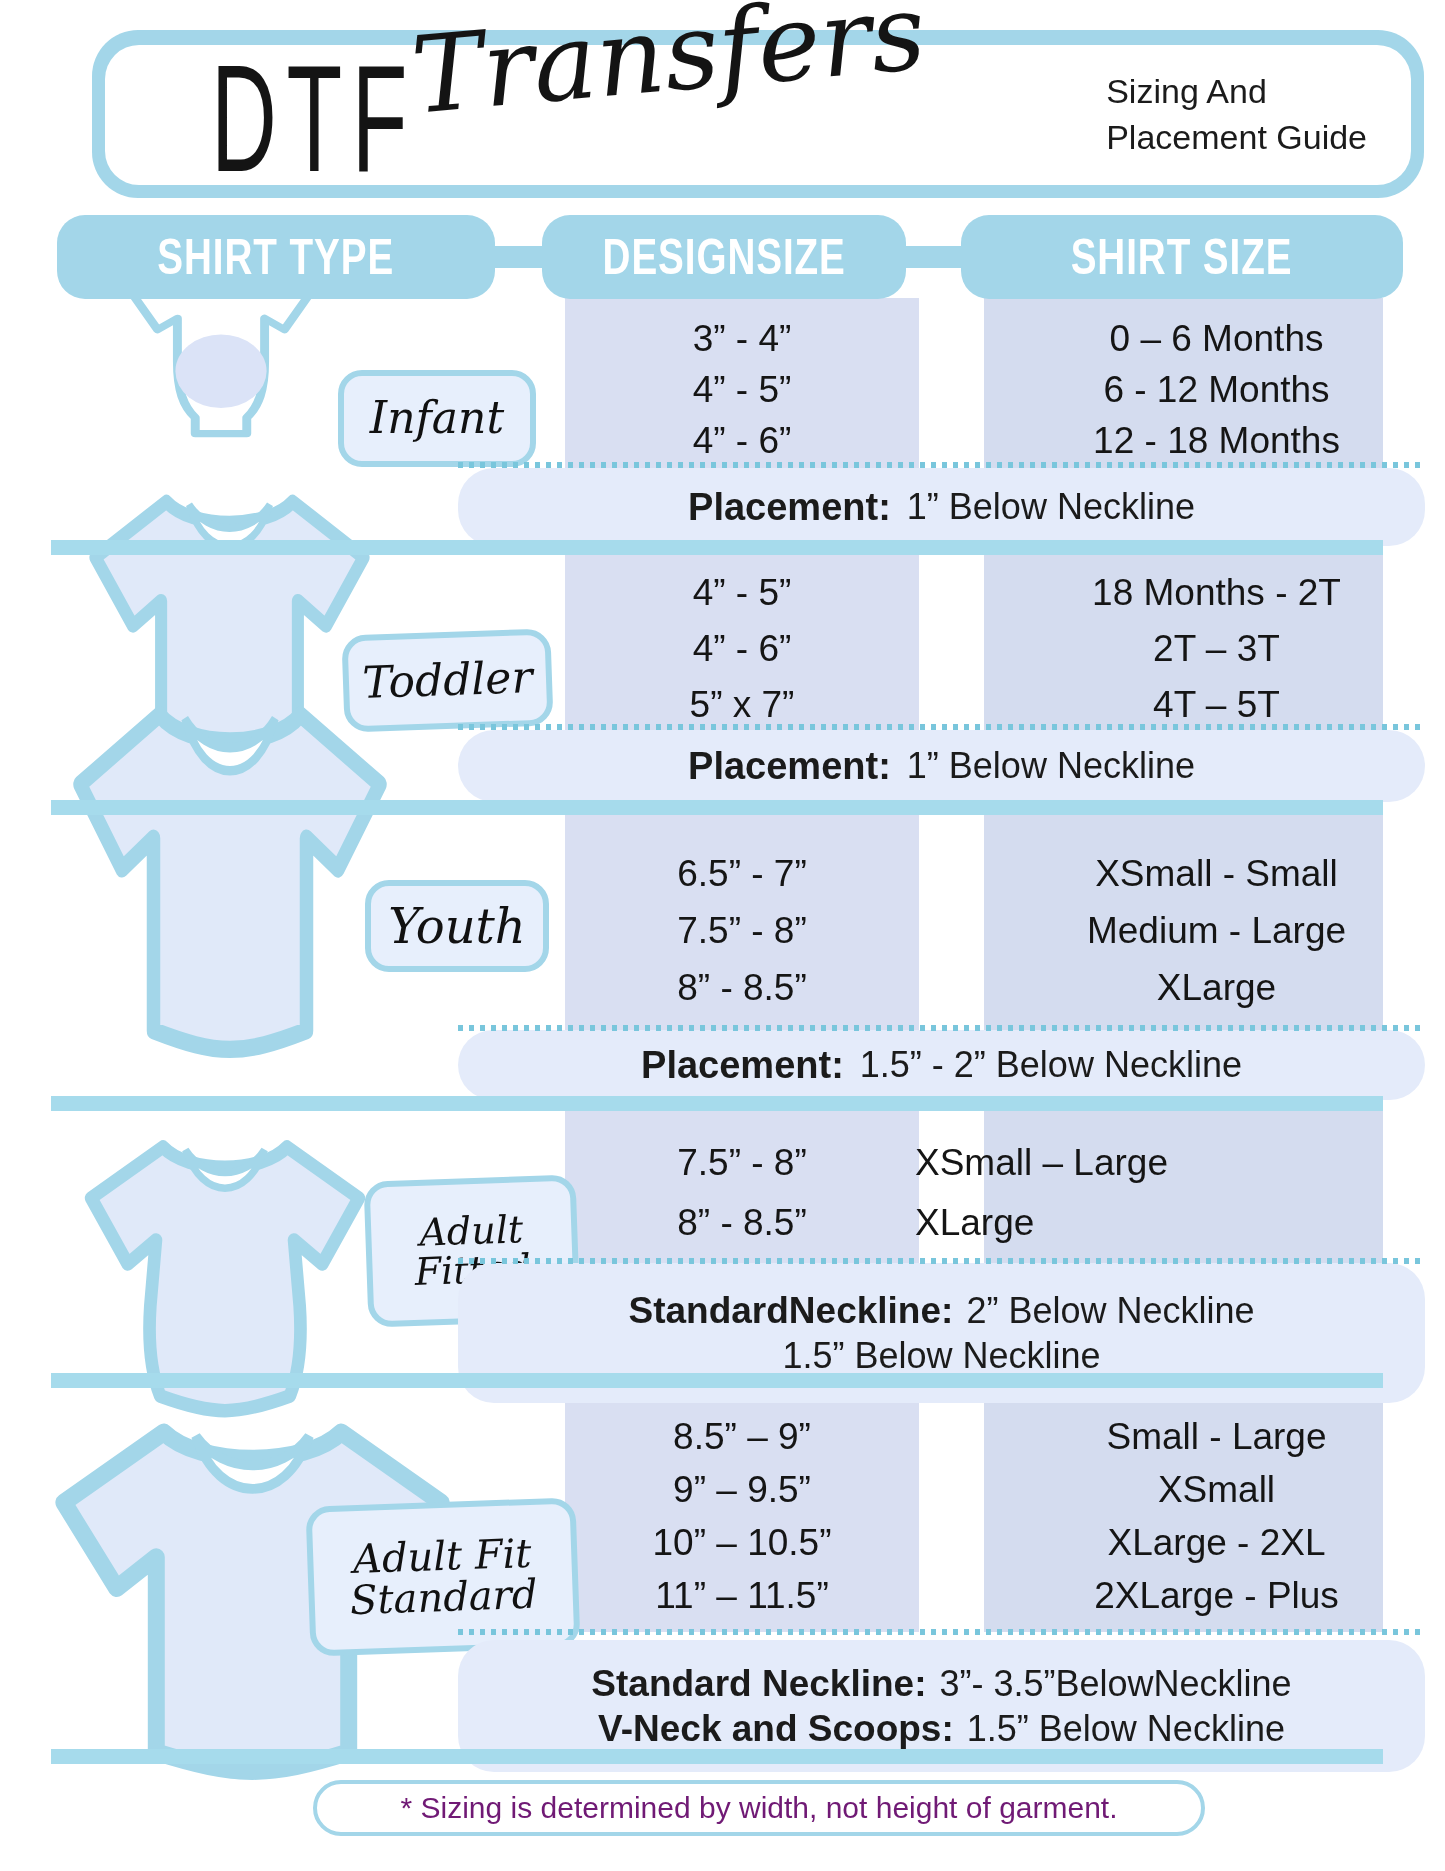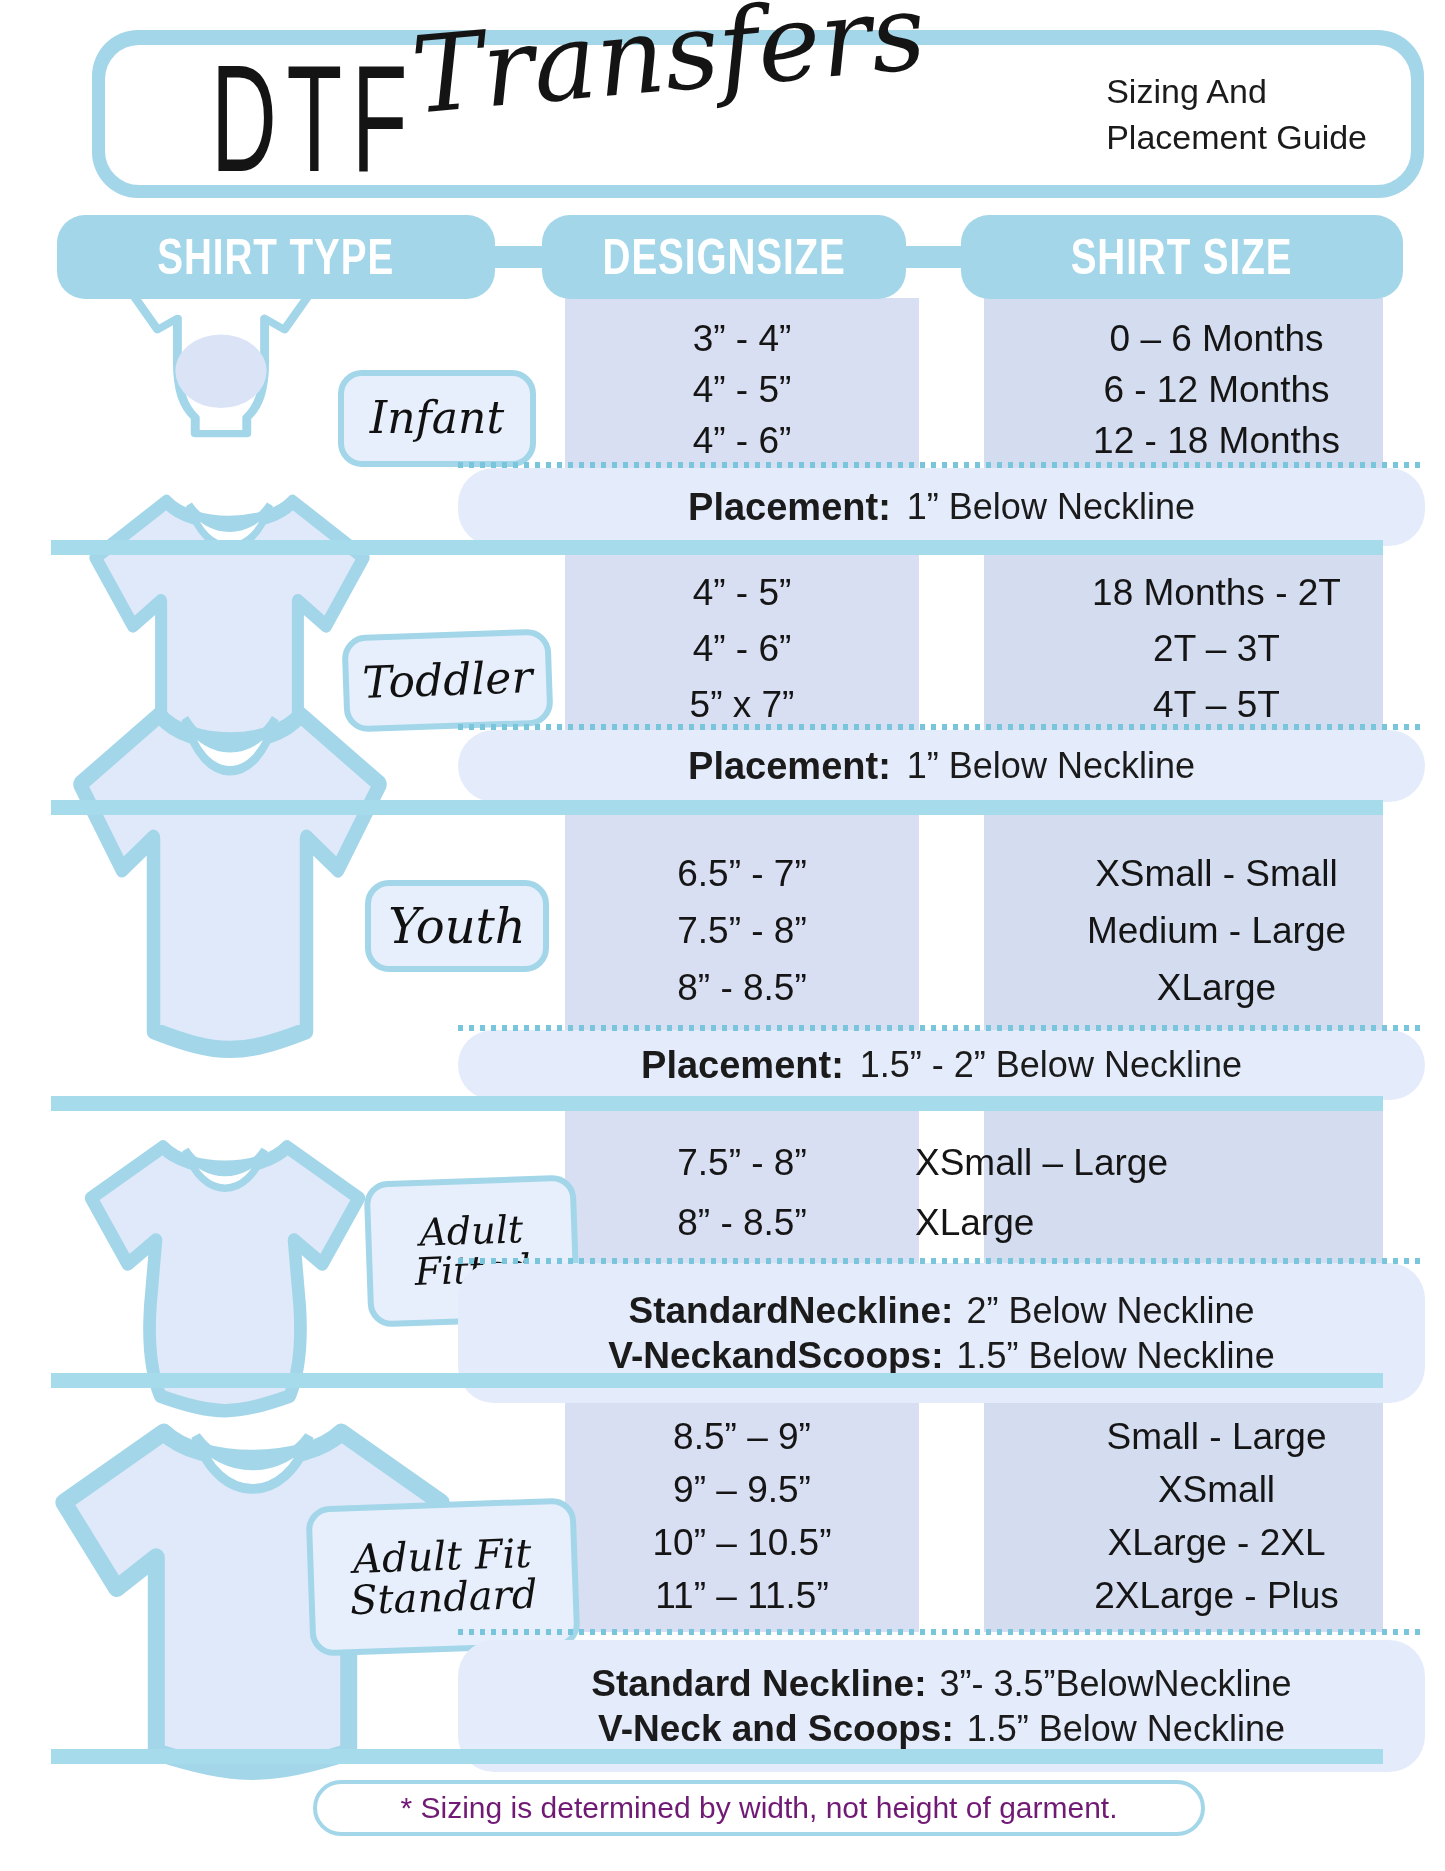--- a/index.html
+++ b/index.html
@@ -194,21 +194,20 @@
     <div>XSmall – Large</div>
     <div>XLarge</div>
   </div>
   <div class="dotted" style="top:1258px"></div>
   <div class="pbar pcol" style="top:1263px;height:140px">
     <div class="pline">
       <b>StandardNeckline:</b>
       <span class="val">2” Below Neckline</span>
     </div>
     <div class="pline">
-      <b>V-NeckandScoops:</b>
       <span class="val">1.5” Below Neckline</span>
     </div>
   </div>
   <div class="divider" style="top:1373px"></div>
 
   <svg class="icon" style="left:45px;top:1405px;width:415px;height:390px">
       <use href="#sym-tee"></use>
     </svg>
   <div class="labelbox" style="left:308px;top:1502px;width:258px;height:138px;font-size:40px;transform:rotate(-2deg)">
     <span>Adult Fit</span>

